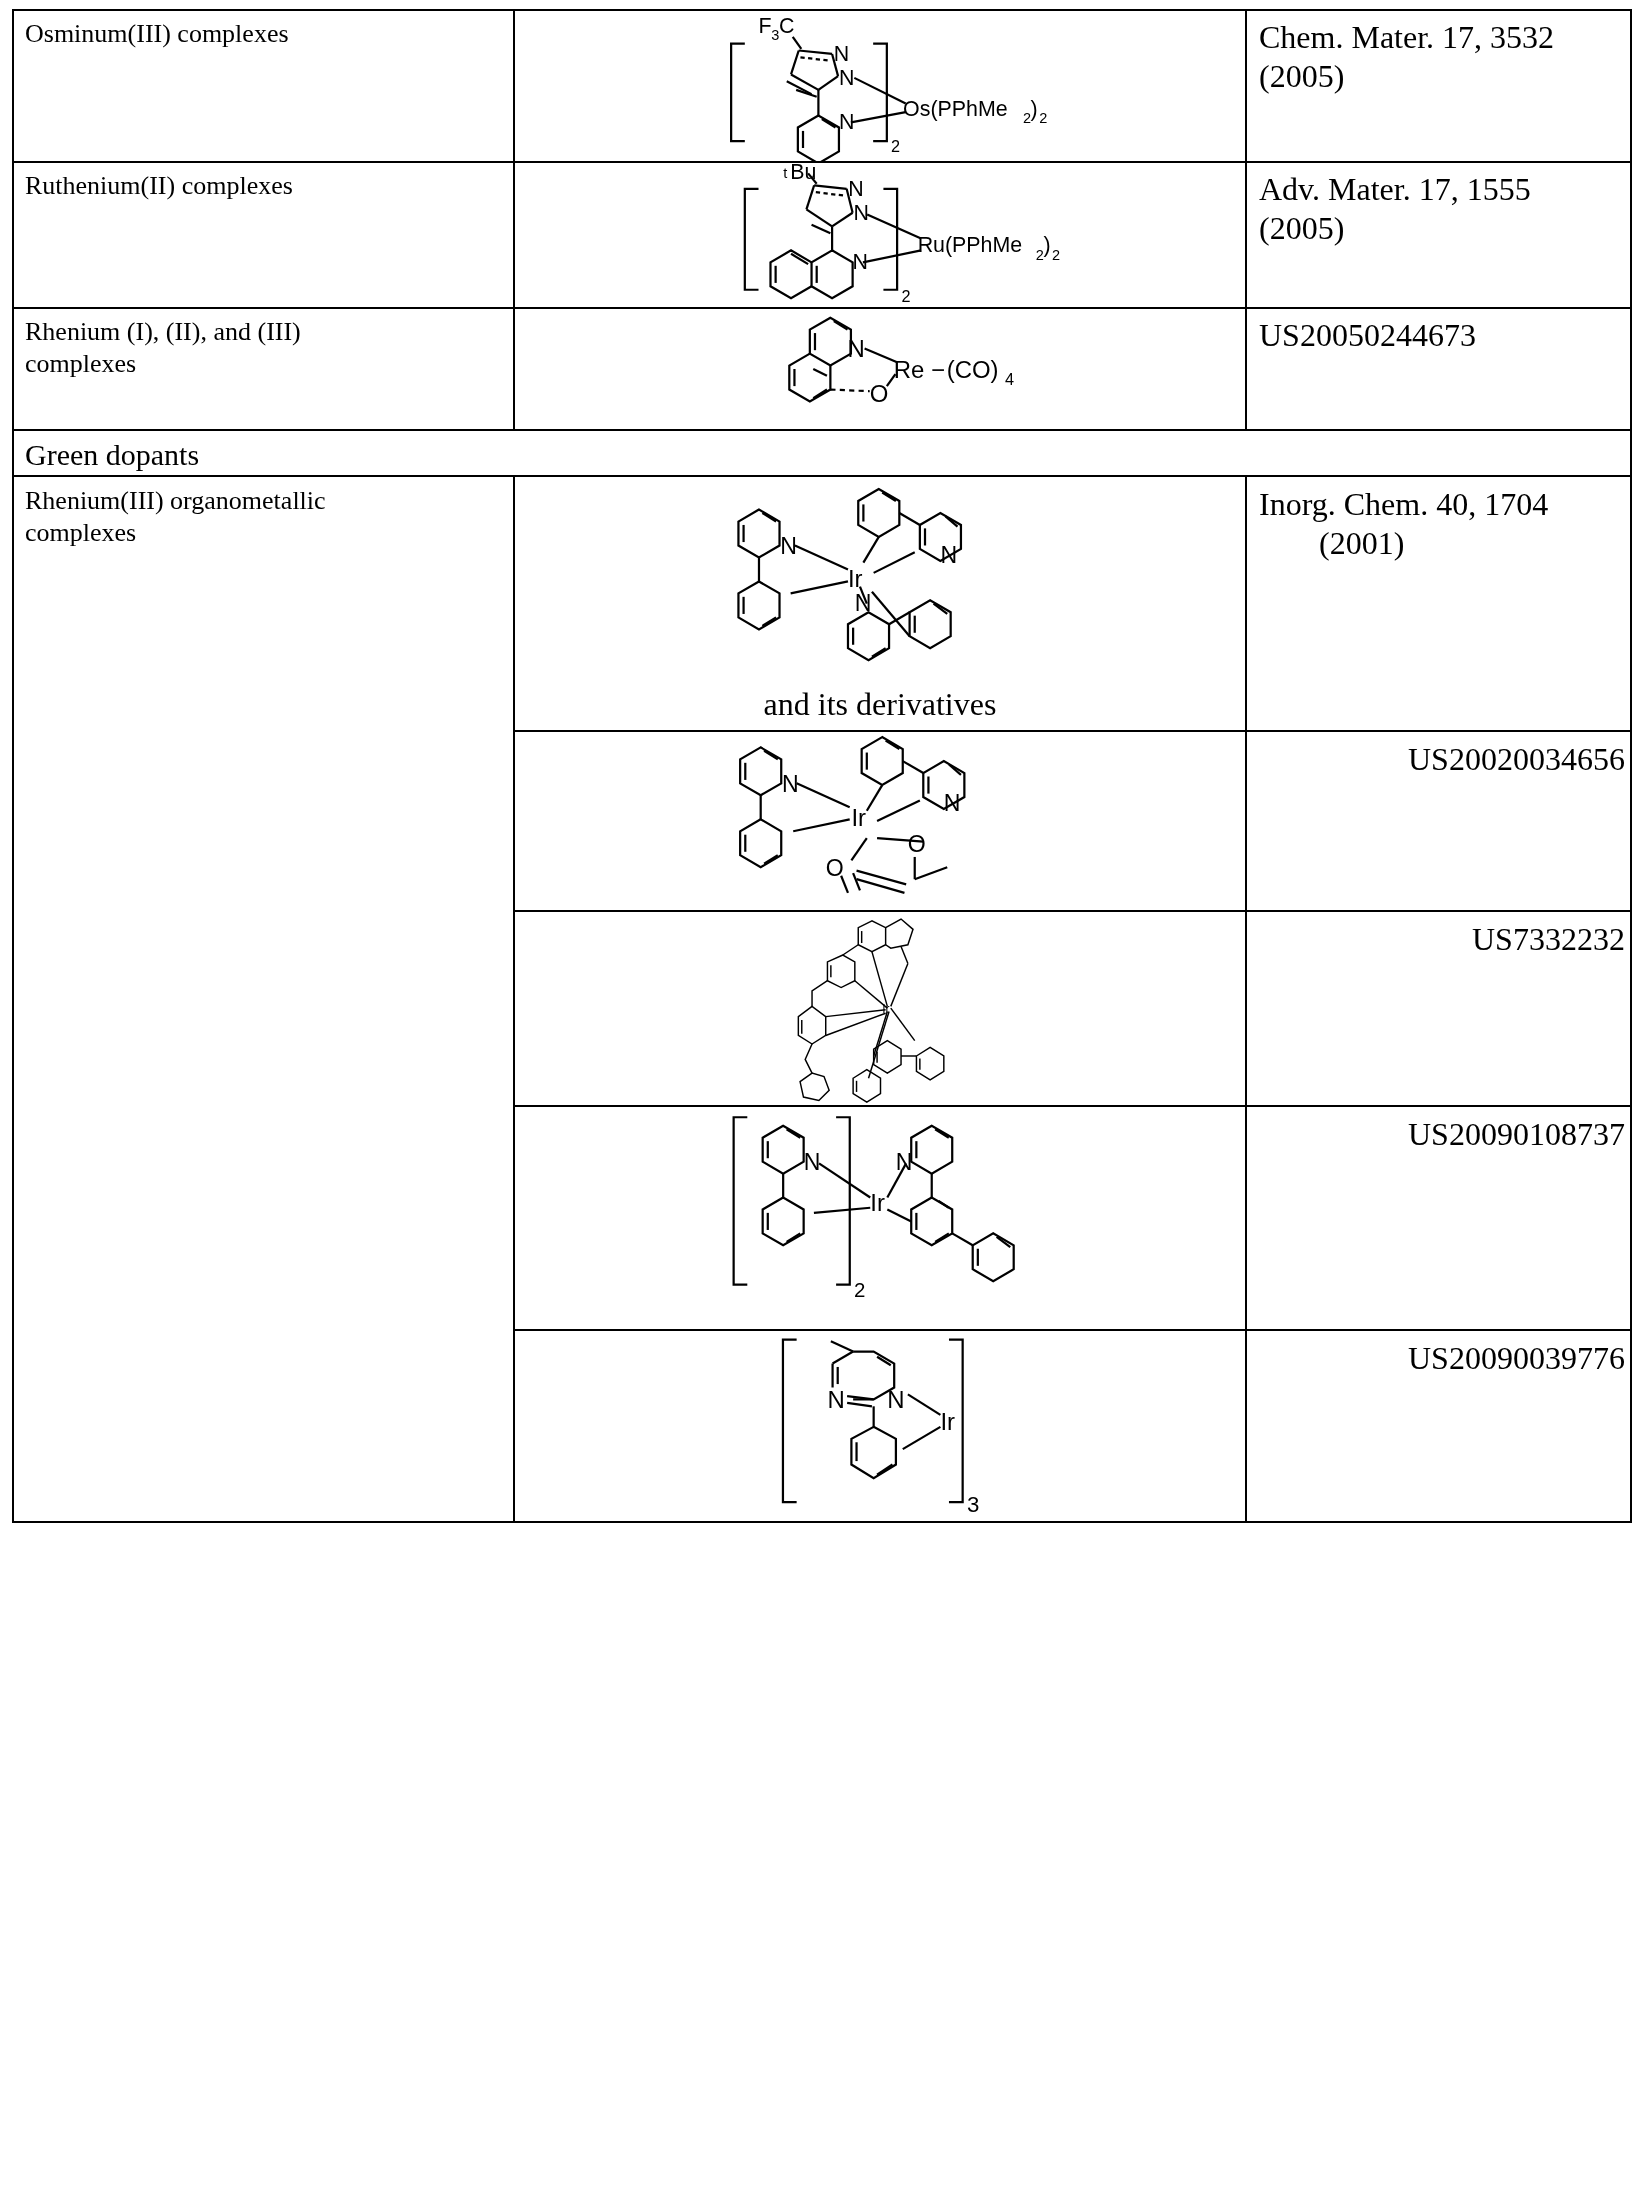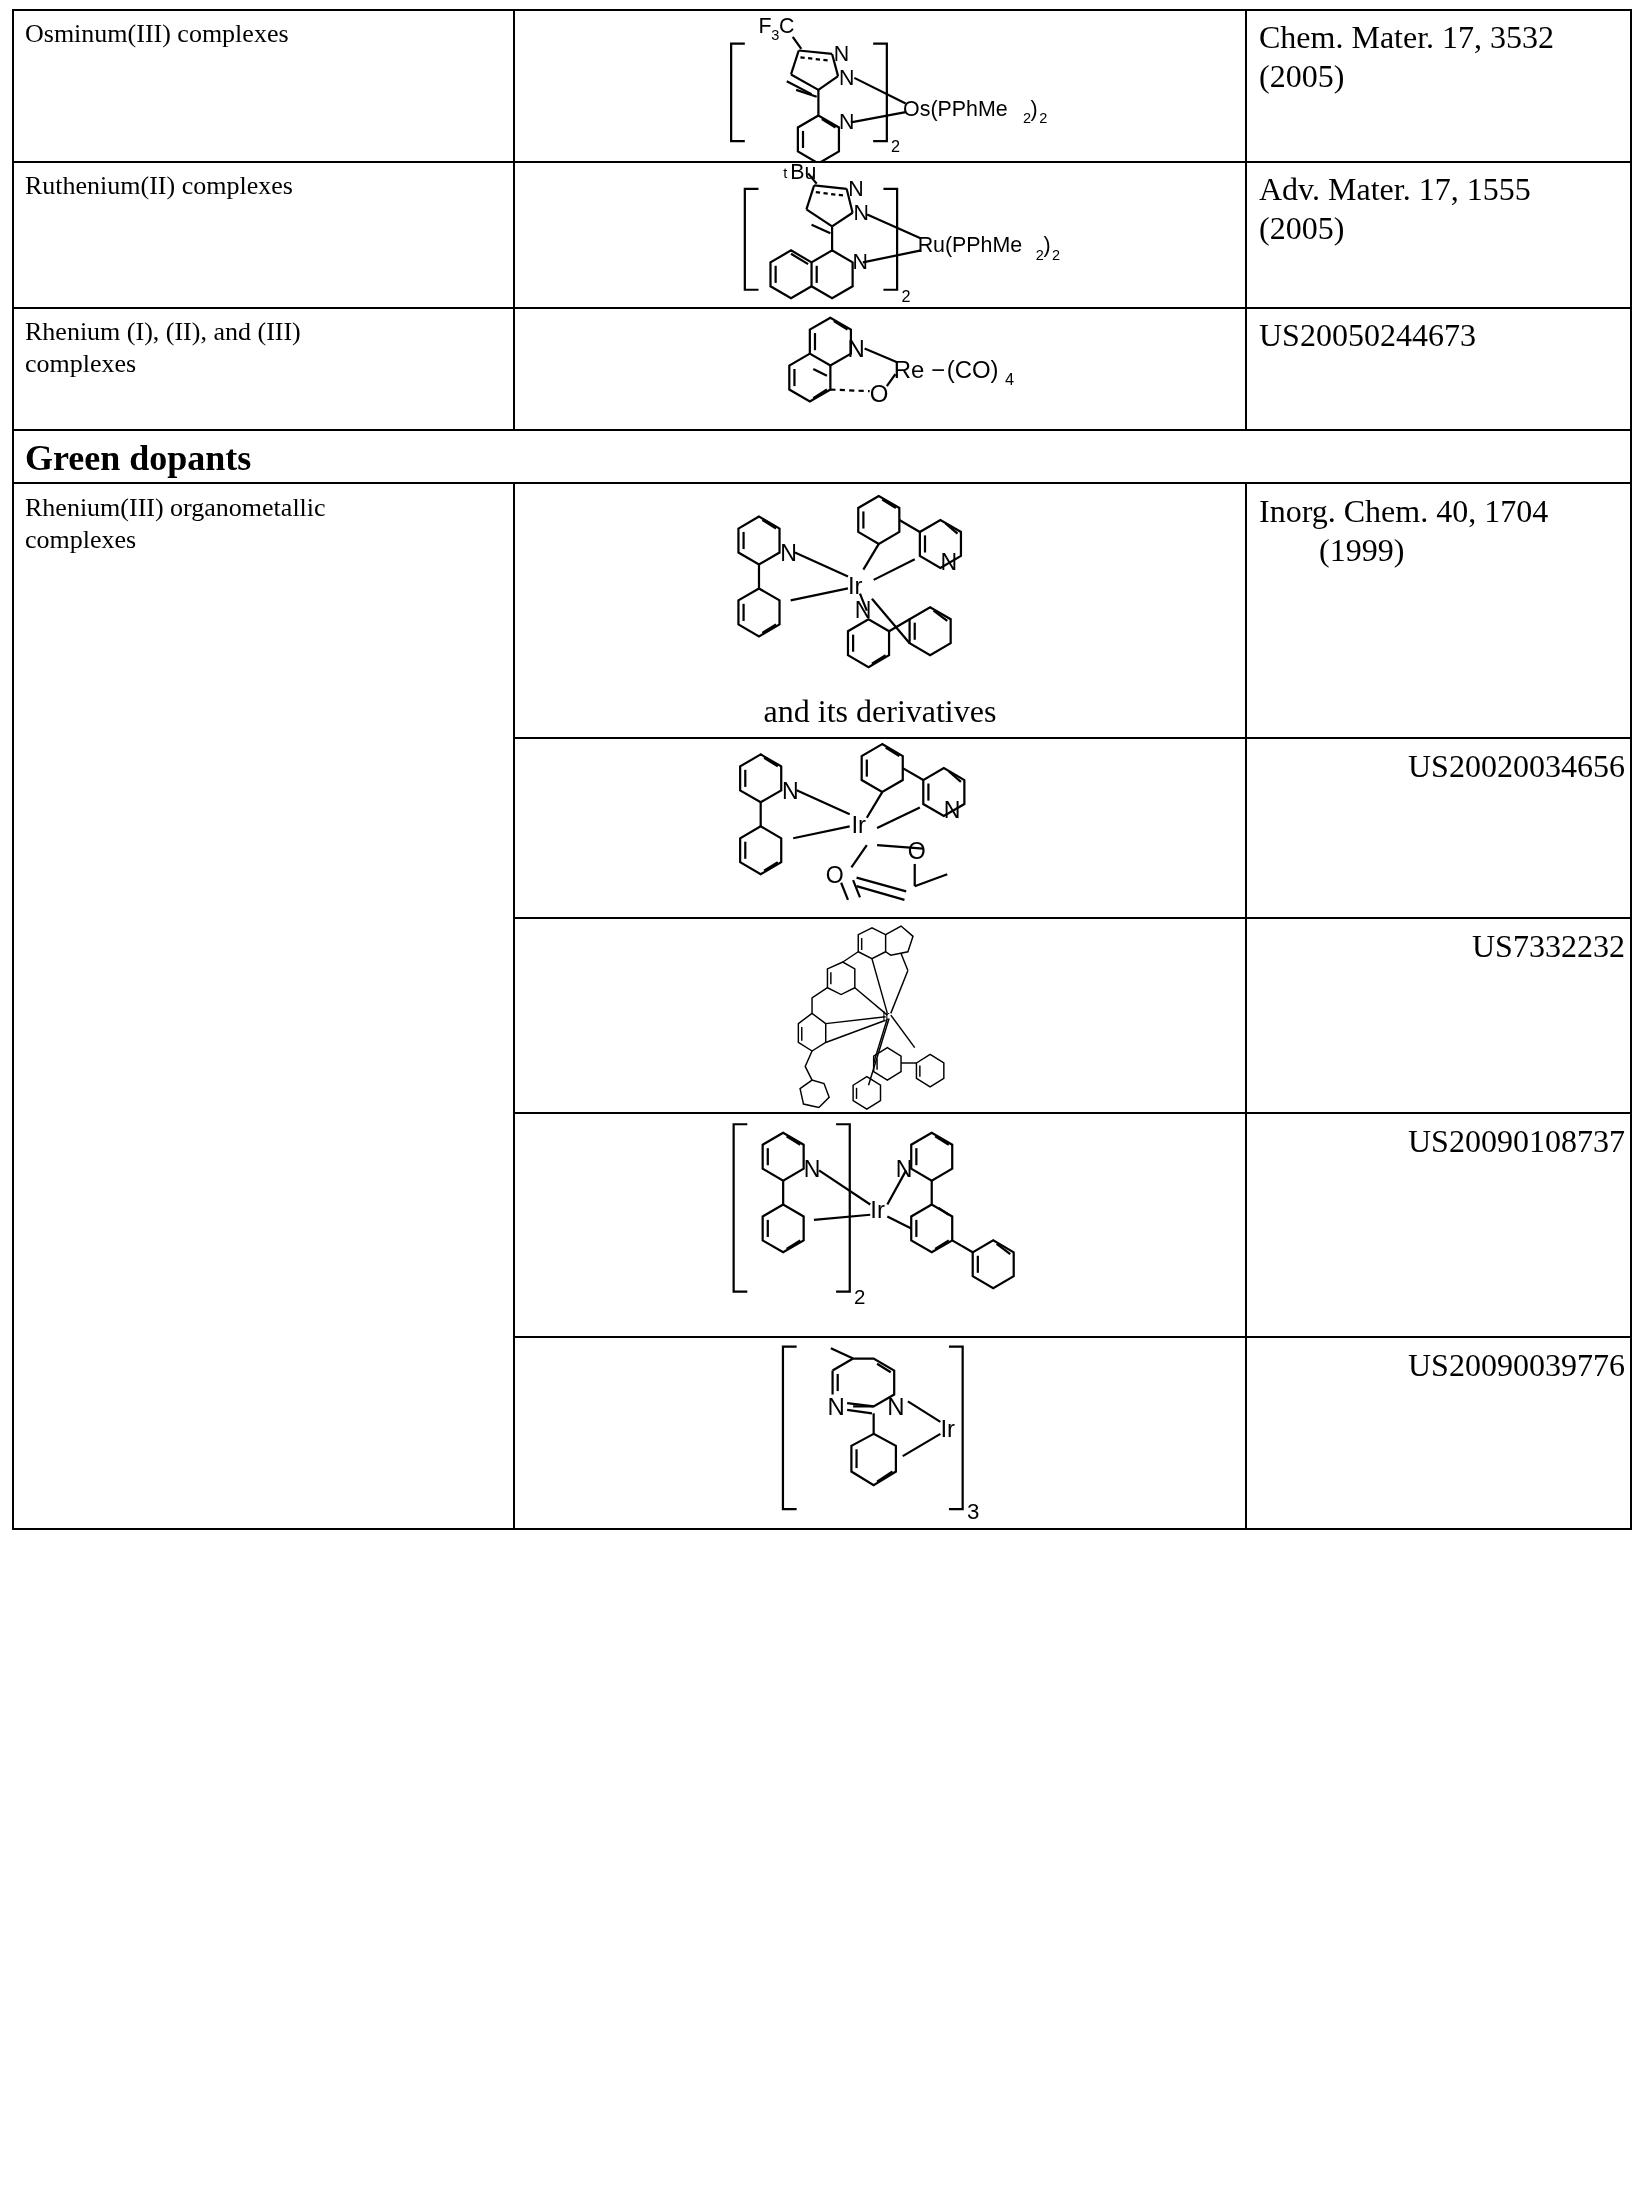--- a/index.html
+++ b/index.html
@@ -33,22 +33,22 @@
   }
   .cellref {
     font-size: 32px;
     line-height: 1.22;
     padding: 7.7px 0 5.1px 12px;
   }
   .cellref.center { text-align:right; padding-left:5.1px; padding-right:5.1px;}
   .cellref .ln2-indent { display:block; padding-left:60px; }
 
   .section-head {
-    font-size: 36px;
-    font-weight: bold;
+    font-size: 30px;
+    font-weight: normal;
     padding: 6px 0 3.4px 11px;
     line-height:1.18;
   }
 
   .struct {
     position: relative;
     width: 100%;
   }
   .struct svg { display:block; margin:0 auto; }
   .capt {
@@ -285,21 +285,21 @@
             <text x="230" y="156">N</text>
             <text x="222" y="128" font-size="28">Ir</text>
           </g>
         </svg>
         <div class="capt">and its derivatives</div>
       </div>
     </td>
     <td>
       <div class="cellref">
         <span>Inorg. Chem. 40, 1704</span>
-        <span class="ln2-indent">(1999)</span>
+        <span class="ln2-indent">(2001)</span>
       </div>
     </td>
   </tr>
 
   <tr>
     <td>
       <div class="struct">
         <svg width="445" height="178" viewBox="0 0 520 208">
           <g fill="none" stroke="#000" stroke-width="2.6">
 

